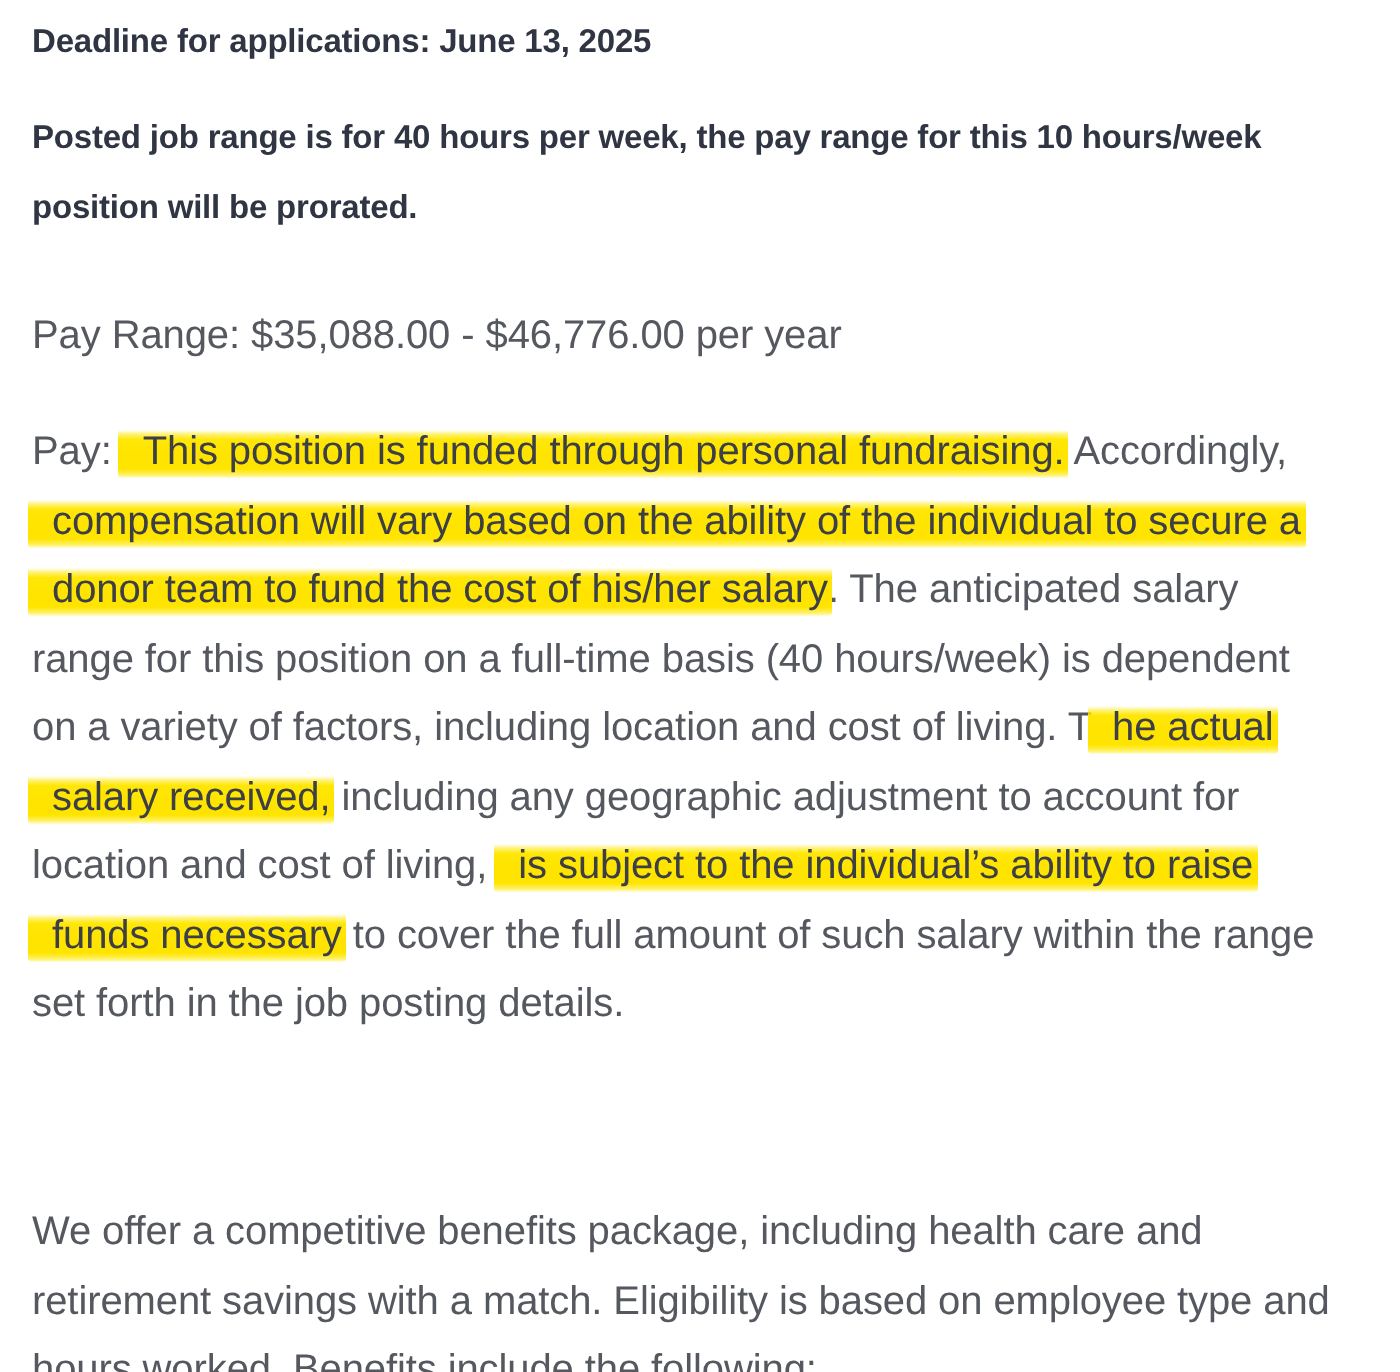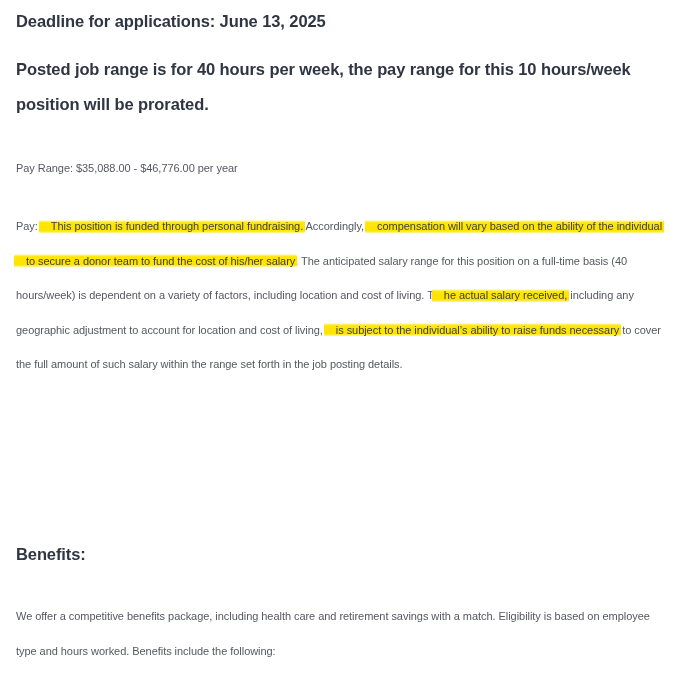--- a/index.html
+++ b/index.html
@@ -33,21 +33,21 @@
 
   .heading {
     font-size: 16.5px;
     font-weight: bold;
     color: #2f3542;
     line-height: 34.5px;
     letter-spacing: -0.1px;
   }
 
   .para {
-    font-size: 11px;
+    font-size: 20px;
     font-weight: normal;
     color: #55585f;
     line-height: 34.5px;
     letter-spacing: -0.05px;
   }
 
   
   .hl {
     position: relative;
     color: #3c3f46;
@@ -117,17 +117,16 @@
 <div class="doc">
 
   <div class="block heading" id="b-deadline">Deadline for applications: June 13, 2025</div>
 
   <div class="block heading" id="b-posted">Posted job range is for 40 hours per week, the pay range for this 10 hours/week position will be prorated.</div>
 
   <div class="block para" id="b-payrange">Pay Range: $35,088.00 - $46,776.00 per year</div>
 
   <div class="block para" id="b-pay"><span class="plain">Pay: </span><span class="hl">This position is funded through personal fundraising.</span><span class="plain"> Accordingly, </span><span class="hl">compensation will vary based on the ability of the individual to secure a donor team to fund the cost of his/her salary</span><span class="plain">. The anticipated salary range for this position on a full-time basis (40 hours/week) is dependent on a variety of factors, including location and cost of living. T</span><span class="hl">he actual salary received,</span><span class="plain"> including any geographic adjustment to account for location and cost of living, </span><span class="hl">is subject to the individual’s ability to raise funds necessary</span><span class="plain"> to cover the full amount of such salary within the range set forth in the job posting details.</span></div>
 
-  <div class="block heading" id="b-benefits">Benefits:</div>
 
   <div class="block para" id="b-weoffer">We offer a competitive benefits package, including health care and retirement savings with a match. Eligibility is based on employee type and hours worked.  Benefits include the following:</div>
 
 </div>
 
 </body></html>

